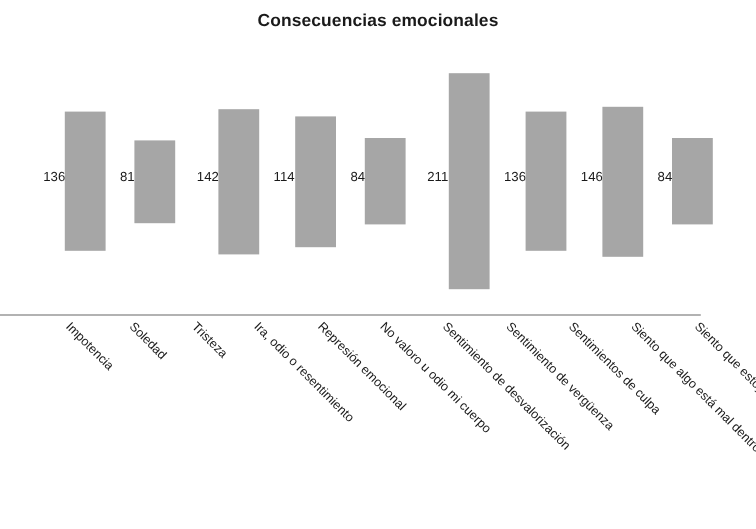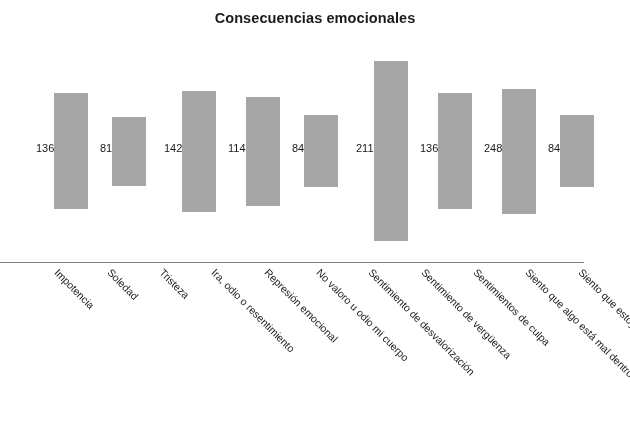--- a/index.html
+++ b/index.html
@@ -129,21 +129,21 @@
         </div>
         <div class="bar-slot">
           <div class="bar-value">211</div>
           <div class="bar-rect" style="height: 180px; background: rgb(166, 166, 166);"></div>
         </div>
         <div class="bar-slot">
           <div class="bar-value">136</div>
           <div class="bar-rect" style="height: 116px; background: rgb(166, 166, 166);"></div>
         </div>
         <div class="bar-slot">
-          <div class="bar-value">248</div>
+          <div class="bar-value">146</div>
           <div class="bar-rect" style="height: 125px; background: rgb(166, 166, 166);"></div>
         </div>
         <div class="bar-slot">
           <div class="bar-value">84</div>
           <div class="bar-rect" style="height: 72px; background: rgb(166, 166, 166);"></div>
         </div>
       </div>
   </div>
 
   <div id="axis-line"></div>

